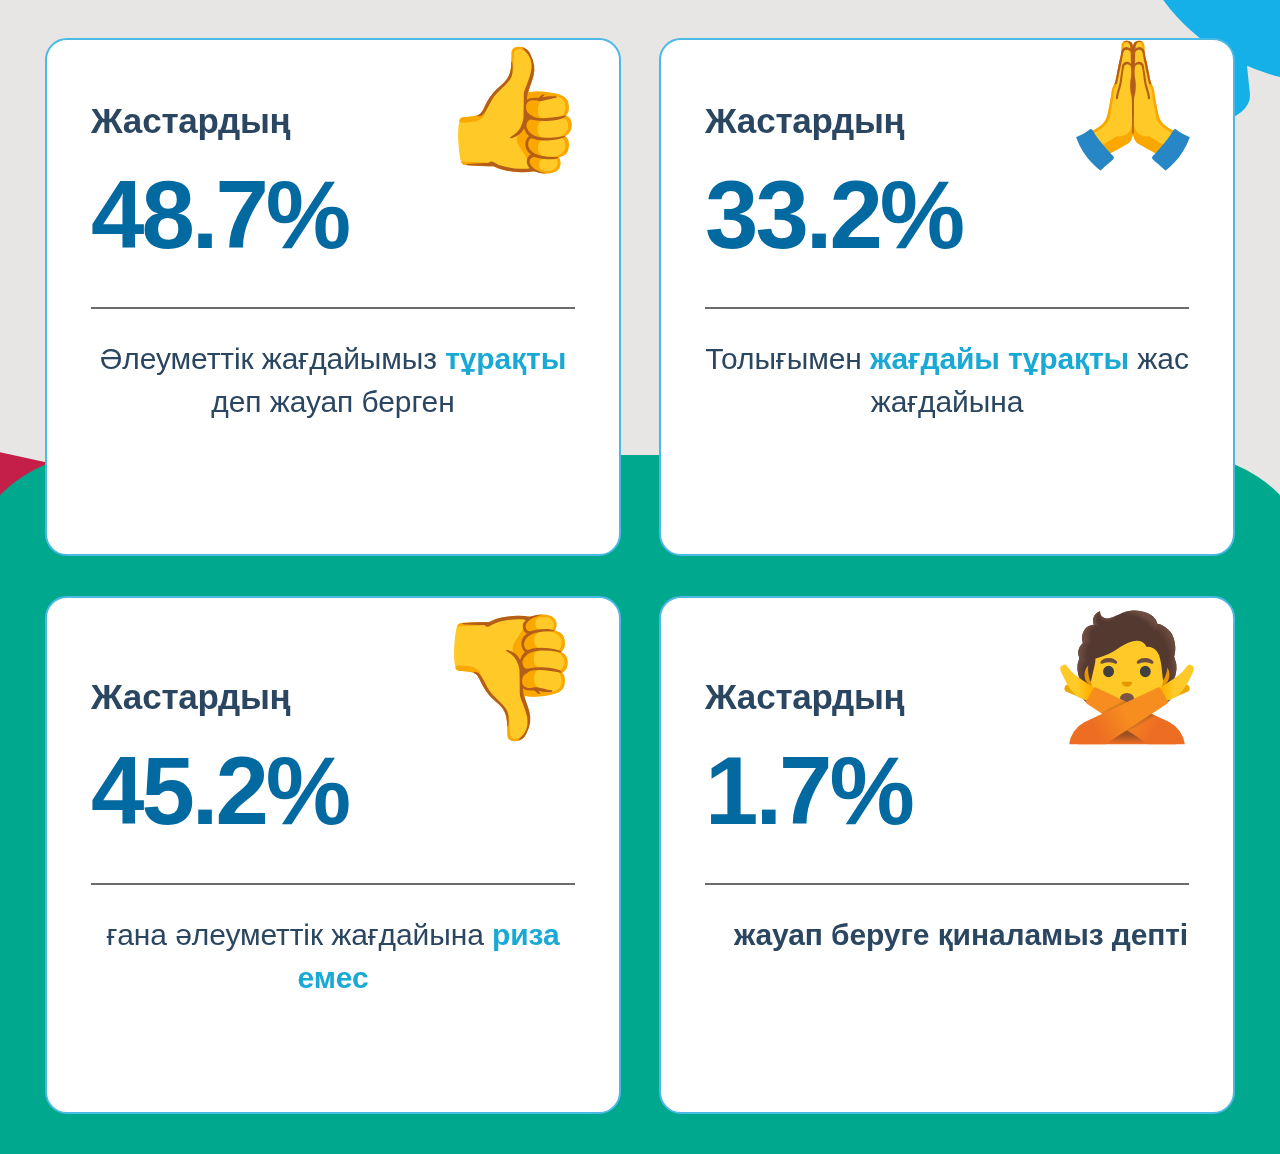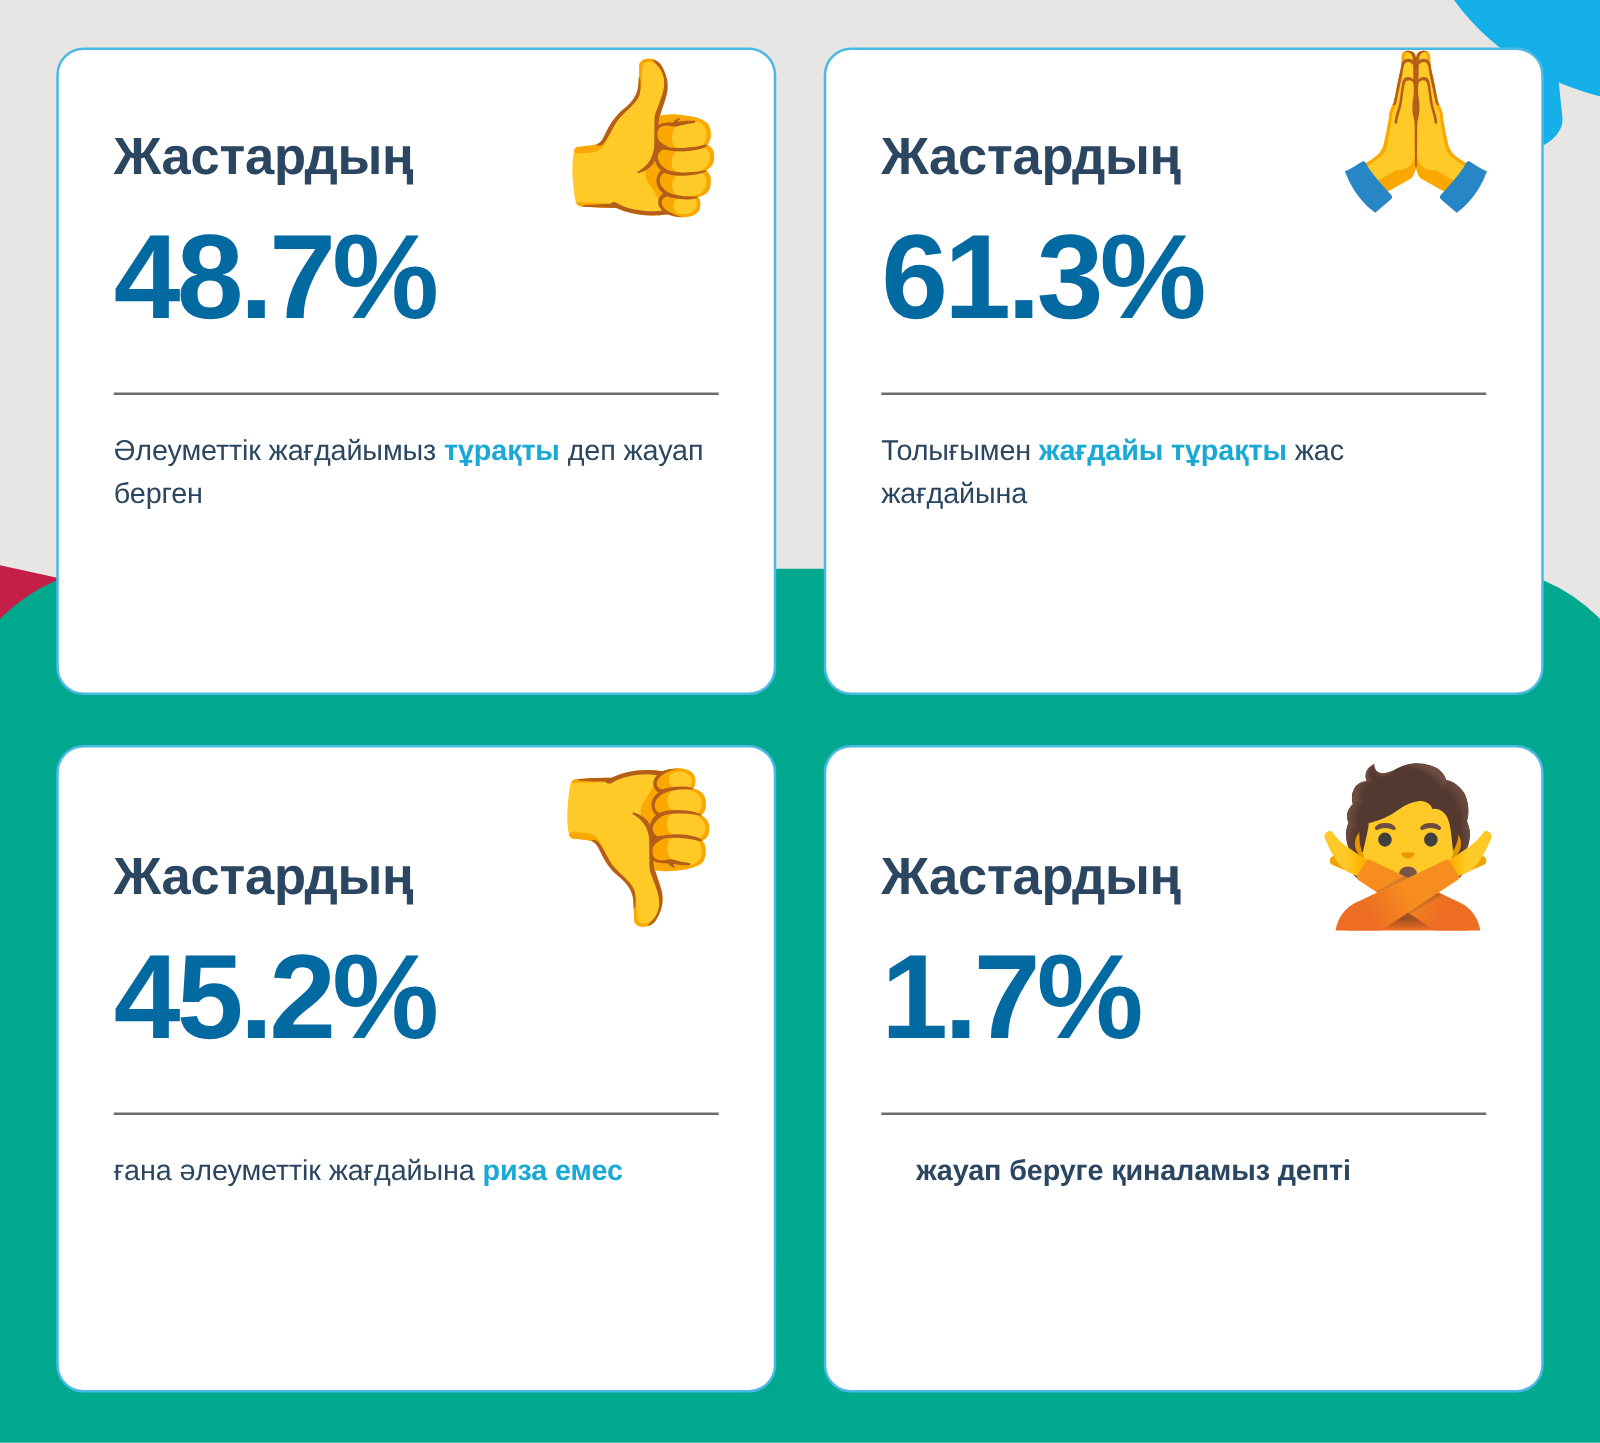--- a/index.html
+++ b/index.html
@@ -115,21 +115,21 @@
     position: relative;
     background: #ffffff;
     border: 2px solid #4ab9e4;
     border-radius: 22px;
     box-sizing: border-box;
     padding: 62px 44px 40px 44px;
     overflow: hidden;
   }
 
   .card-kicker {
-    font-size: 42px;
+    font-size: 35px;
     font-weight: bold;
     color: #2b4660;
     letter-spacing: -0.2px;
     line-height: 1.1;
     margin: 0;
   }
 
   .card-value {
     font-size: 96px;
     font-weight: bold;
@@ -140,25 +140,26 @@
   }
 
   .card-rule {
     height: 0;
     border-top: 2px solid #6d6d6d;
     margin: 44px 0 0 0;
     width: 100%;
   }
 
   .card-desc {
-    font-size: 23px;
+    font-size: 30px;
     color: #2b4660;
     line-height: 1.46;
     margin: 28px 0 0 0;
     letter-spacing: -0.1px;
+    text-align: center;
   }
   .card-desc .hl {
     color: #19a9d4;
     font-weight: bold;
   }
   .card-desc.all-bold {
     font-weight: bold;
     margin-left: 28px;
   }
 
@@ -198,21 +199,21 @@
       <span class="card-emoji">👍</span>
       <div class="card-kicker">Жастардың</div>
       <div class="card-value">48.7%</div>
       <div class="card-rule"></div>
       <div class="card-desc"><span>Әлеуметтік жағдайымыз </span><span class="hl">тұрақты</span><span> деп жауап берген</span></div>
     </div>
 
     <div class="card card-2">
       <span class="card-emoji">🙏</span>
       <div class="card-kicker">Жастардың</div>
-      <div class="card-value">61.3%</div>
+      <div class="card-value">33.2%</div>
       <div class="card-rule"></div>
       <div class="card-desc"><span>Толығымен </span><span class="hl">жағдайы тұрақты</span><span> жас жағдайына</span></div>
     </div>
 
     <div class="card card-3">
       <span class="card-emoji">👎</span>
       <div class="card-kicker">Жастардың</div>
       <div class="card-value">45.2%</div>
       <div class="card-rule"></div>
       <div class="card-desc"><span>ғана әлеуметтік жағдайына </span><span class="hl">риза емес</span></div>

